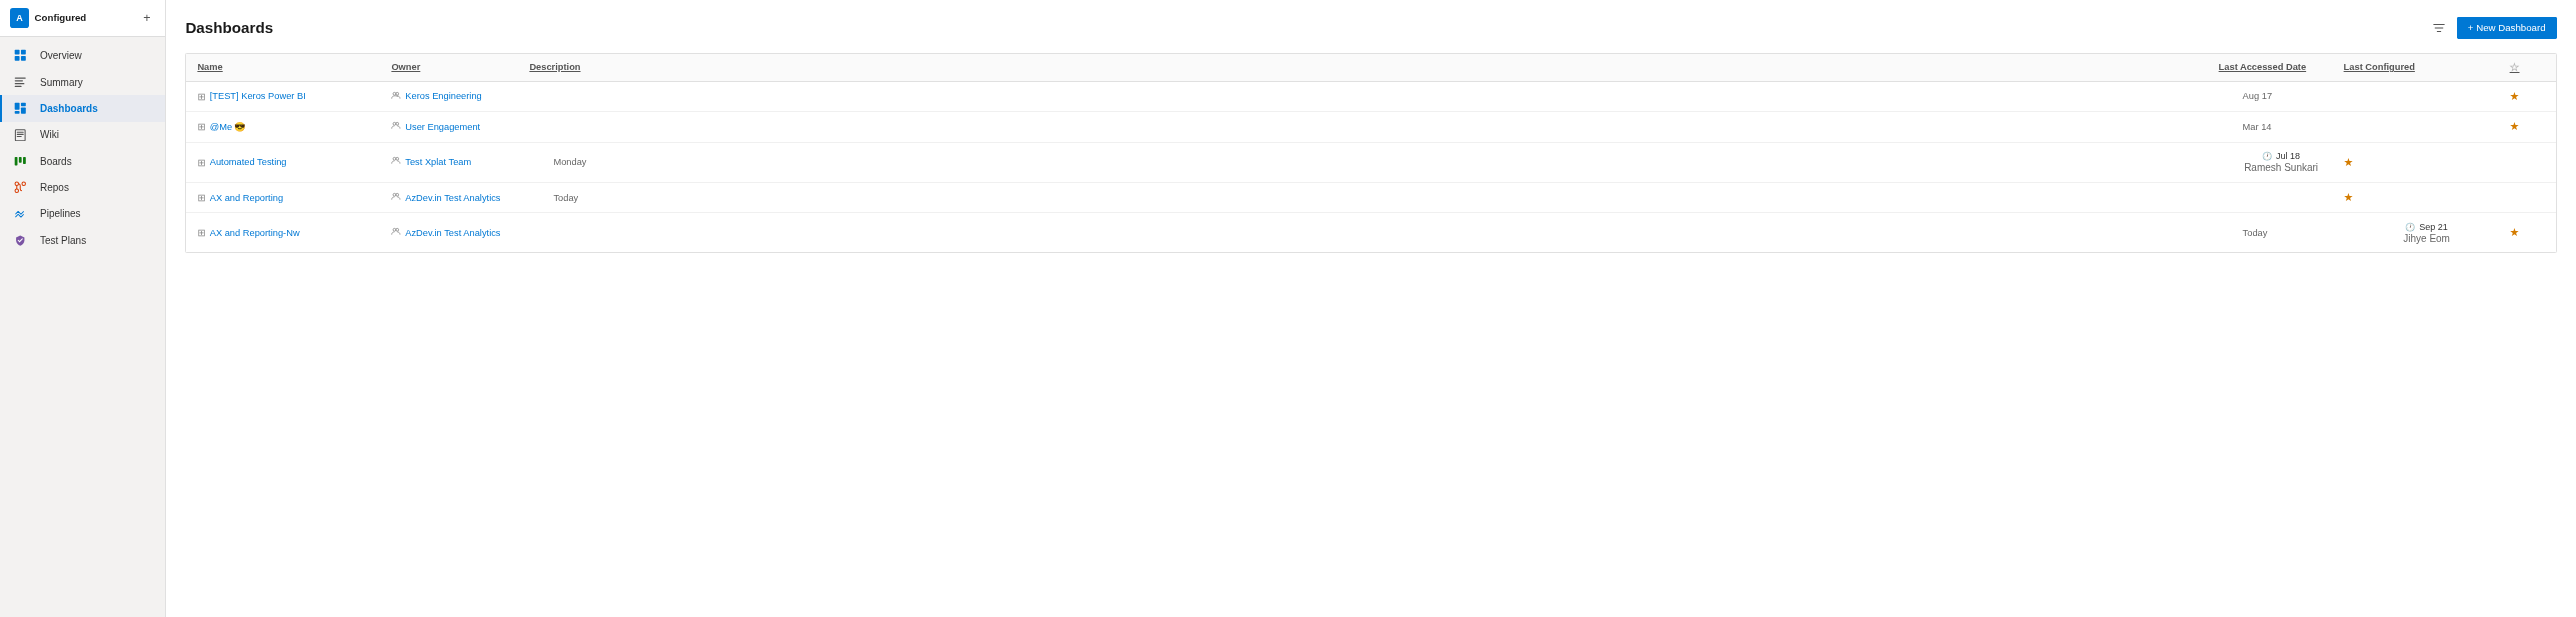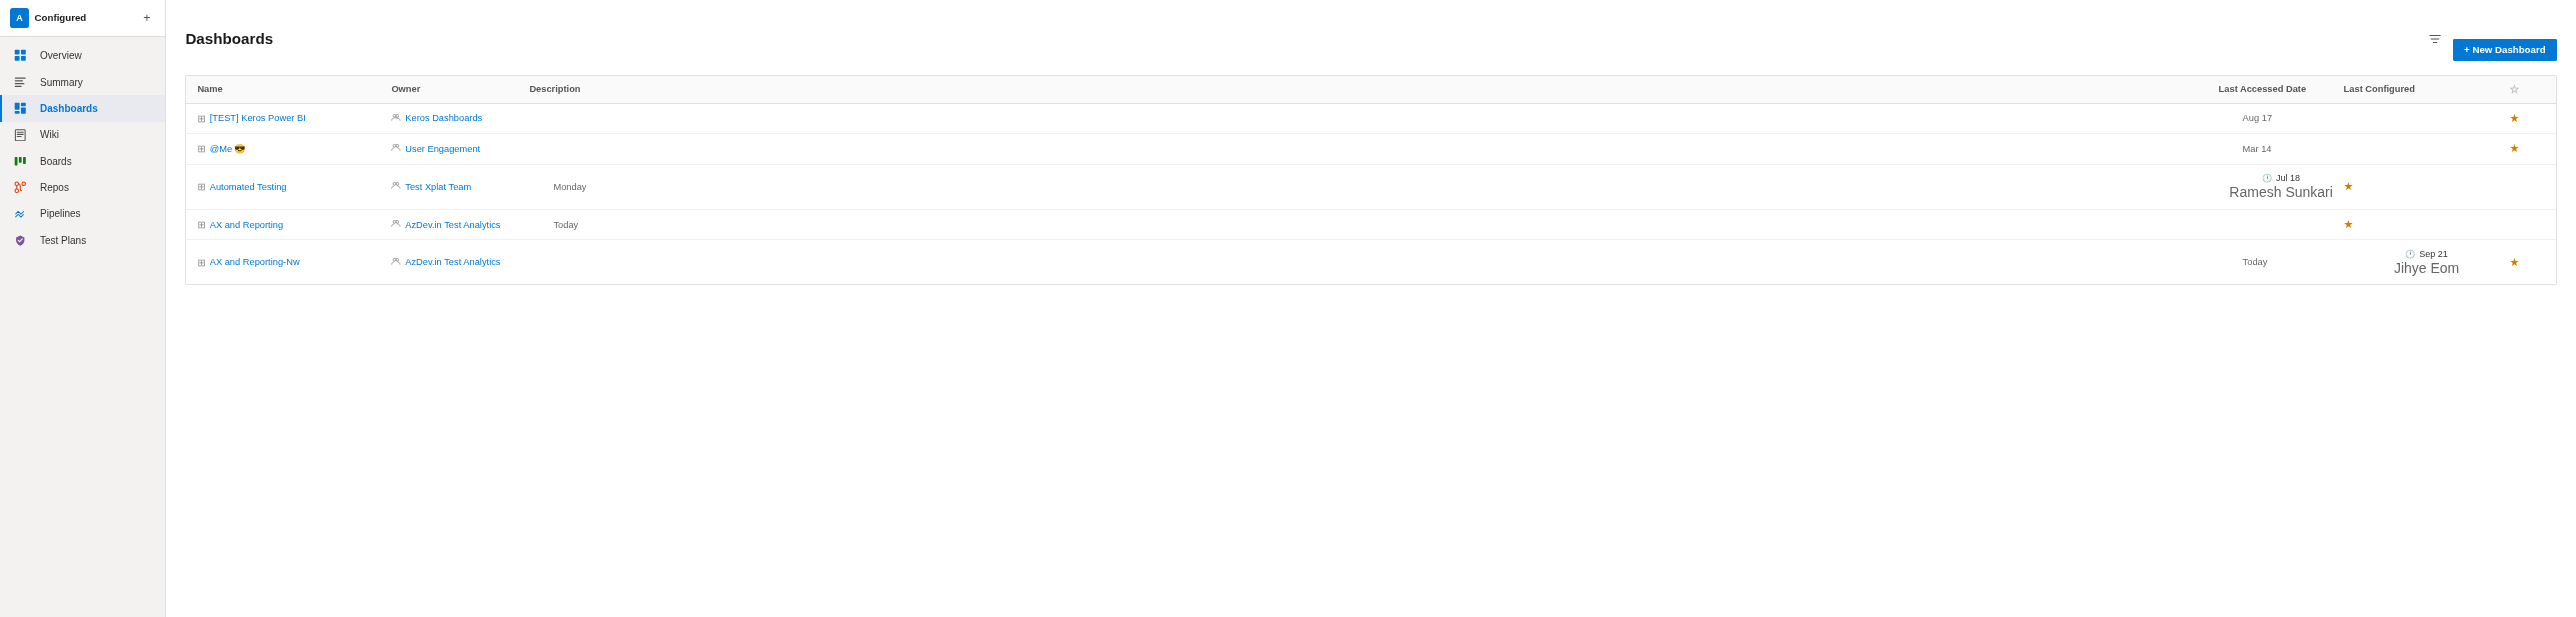--- a/index.html
+++ b/index.html
@@ -122,38 +122,38 @@
       background: #0078d4;
       color: white;
       border: none;
       border-radius: 1.4px;
       padding: 5.5px 11px;
       font-size: 9.7px;
       cursor: pointer;
       display: flex;
       align-items: center;
       gap: 4.2px;
-      font-weight: 700;
-      margin-top: 22px;
+      font-weight: 400;
     }
 
     
     .table-container {
       border: 0.7px solid #e0e0e0;
       border-radius: 1.4px;
     }
     .table-header-row {
       display: grid;
       grid-template-columns: 194px 138px 1fr 125px 166px 35px;
       padding: 7px 11px;
       border-bottom: 0.7px solid #e0e0e0;
       background: #fafafa;
       color: #555;
       font-size: 9px;
       font-weight: 600;
+      text-decoration: underline;
     }
     .table-row {
       display: grid;
       grid-template-columns: 194px 138px 1fr 125px 166px 35px;
       padding: 8.3px 11px;
       border-bottom: 0.7px solid #f0f0f0;
       align-items: center;
     }
     .table-row:last-child { border-bottom: none; }
     .cell {
@@ -188,21 +188,21 @@
       gap: 1.4px;
     }
     .last-configured-top {
       display: flex;
       align-items: center;
       gap: 3.5px;
       color: #333;
       font-size: 9px;
     }
     .last-configured-user {
-      font-size: 14px;
+      font-size: 10px;
       color: #666;
     }
   </style>
 </head>
 <body>
 
 <div class="sidebar">
   <div class="sidebar-header">
     <div class="sidebar-header-left">
       <div class="org-icon">
@@ -349,21 +349,21 @@
       <div class="cell">
         <span class="team-icon">
           <svg width="9.7" height="9.7" viewBox="0 0 14 14" fill="none">
               <circle cx="5" cy="4" r="2" stroke="#888" stroke-width="1.2" fill="none"></circle>
               <circle cx="9" cy="4" r="2" stroke="#888" stroke-width="1.2" fill="none"></circle>
               <path d="M1 11 C1 8.5 3 7 5 7" stroke="#888" stroke-width="1.2" fill="none"></path>
               <path d="M13 11 C13 8.5 11 7 9 7" stroke="#888" stroke-width="1.2" fill="none"></path>
               <path d="M5 7 C5.5 7 6 6.8 7 7 C8 7 8.5 7 9 7 C9 7.5 9 8 9 8.5" stroke="#888" stroke-width="1.2" fill="none"></path>
             </svg>
         </span>
-        <a class="cell-link">Keros Dashboards</a>
+        <a class="cell-link">Keros Engineering</a>
       </div>
       <div class="cell">
         <span class="cell-text"></span>
       </div>
       <div class="cell">
         <span class="cell-gray">Aug 17</span>
       </div>
       <div class="cell last-configured-cell">
         <span class="cell-gray"></span>
       </div>

